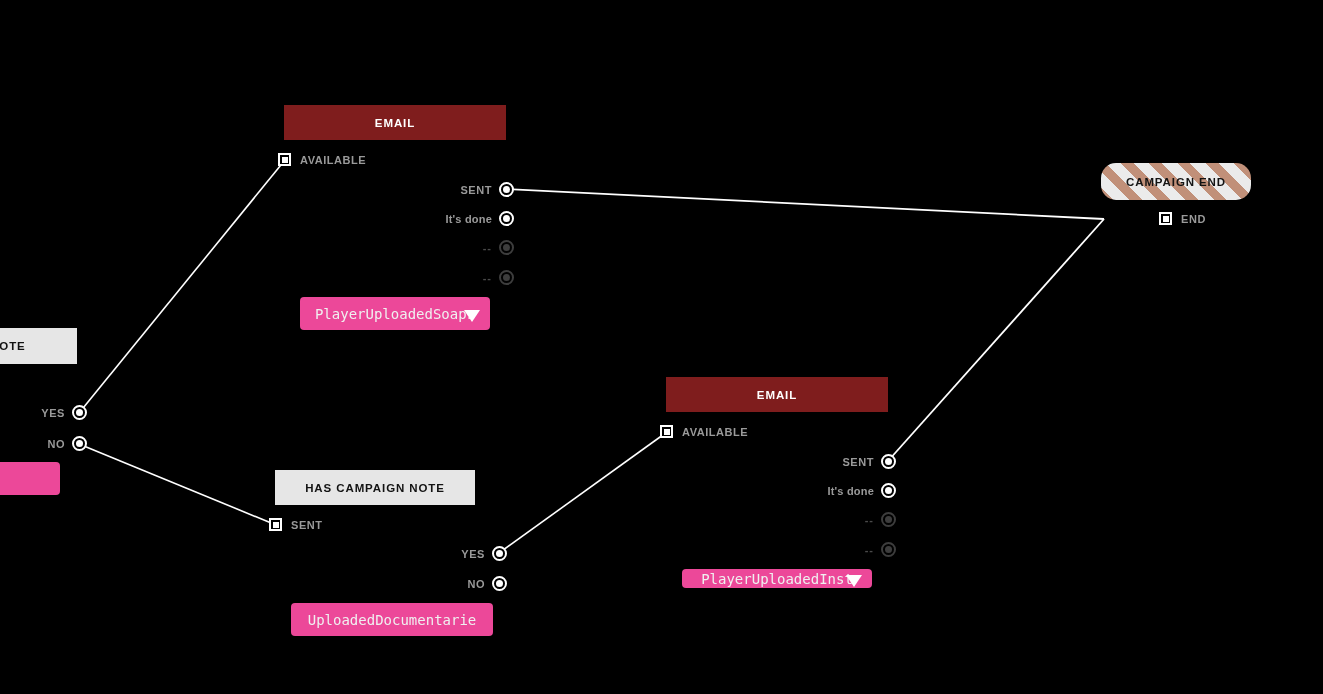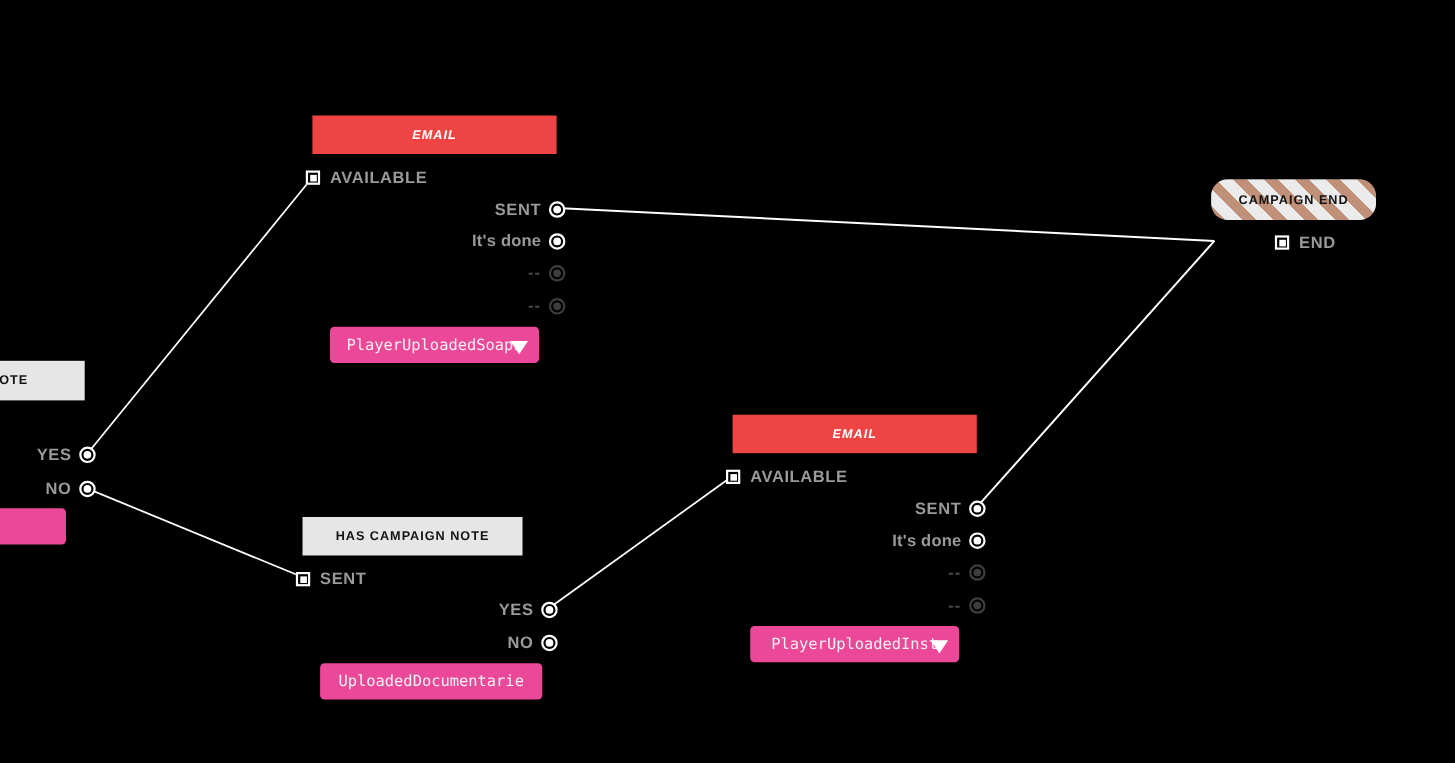--- a/index.html
+++ b/index.html
@@ -41,23 +41,22 @@
     display: flex;
     align-items: center;
     justify-content: center;
     font-size: 11.5px;
     font-weight: bold;
     letter-spacing: 0.9px;
     text-transform: uppercase;
     user-select: none;
   }
   .hdr-email {
-    background: #ef4444;
+    background: #7f1d1d;
     color: #ffffff;
-    font-style: italic;
   }
   .hdr-check {
     background: #e6e6e6;
     color: #131313;
   }
   .hdr-end {
     color: #131313;
     background-color: #ebebeb;
     background-image: repeating-linear-gradient(
       45deg,
@@ -71,21 +70,21 @@
   }
 
   
   .port {
     position: absolute;
     display: flex;
     align-items: center;
     z-index: 3;
   }
   .port-label {
-    font-size: 15px;
+    font-size: 11px;
     font-weight: bold;
     letter-spacing: 0.55px;
     color: #9a9a9a;
     white-space: nowrap;
     user-select: none;
   }
   .port-label.dim {
     color: #4a4a4a;
     letter-spacing: 1px;
   }
@@ -296,21 +295,21 @@
     <div class="port out" style="left:780px; top:512px; width:116px; justify-content:flex-end;">
       <span class="port-label dim">--</span>
       <span class="dot off"></span>
     </div>
 
     <div class="port out" style="left:780px; top:542px; width:116px; justify-content:flex-end;">
       <span class="port-label dim">--</span>
       <span class="dot off"></span>
     </div>
 
-    <div class="dropdown" style="left:682px; top:569px; width:190px; height:33px;">
+    <div class="dropdown" style="left:682px; top:569px; width:190px; height:19px;">
       <span class="ddtext">PlayerUploadedInst</span>
       <span class="caret"></span>
     </div>
   </div>
 
   <div class="node">
     <div class="hdr hdr-end" style="left:1101px; top:163px; width:150px; height:37px;">
       <span class="hdr-end-text">CAMPAIGN END</span>
     </div>
 

